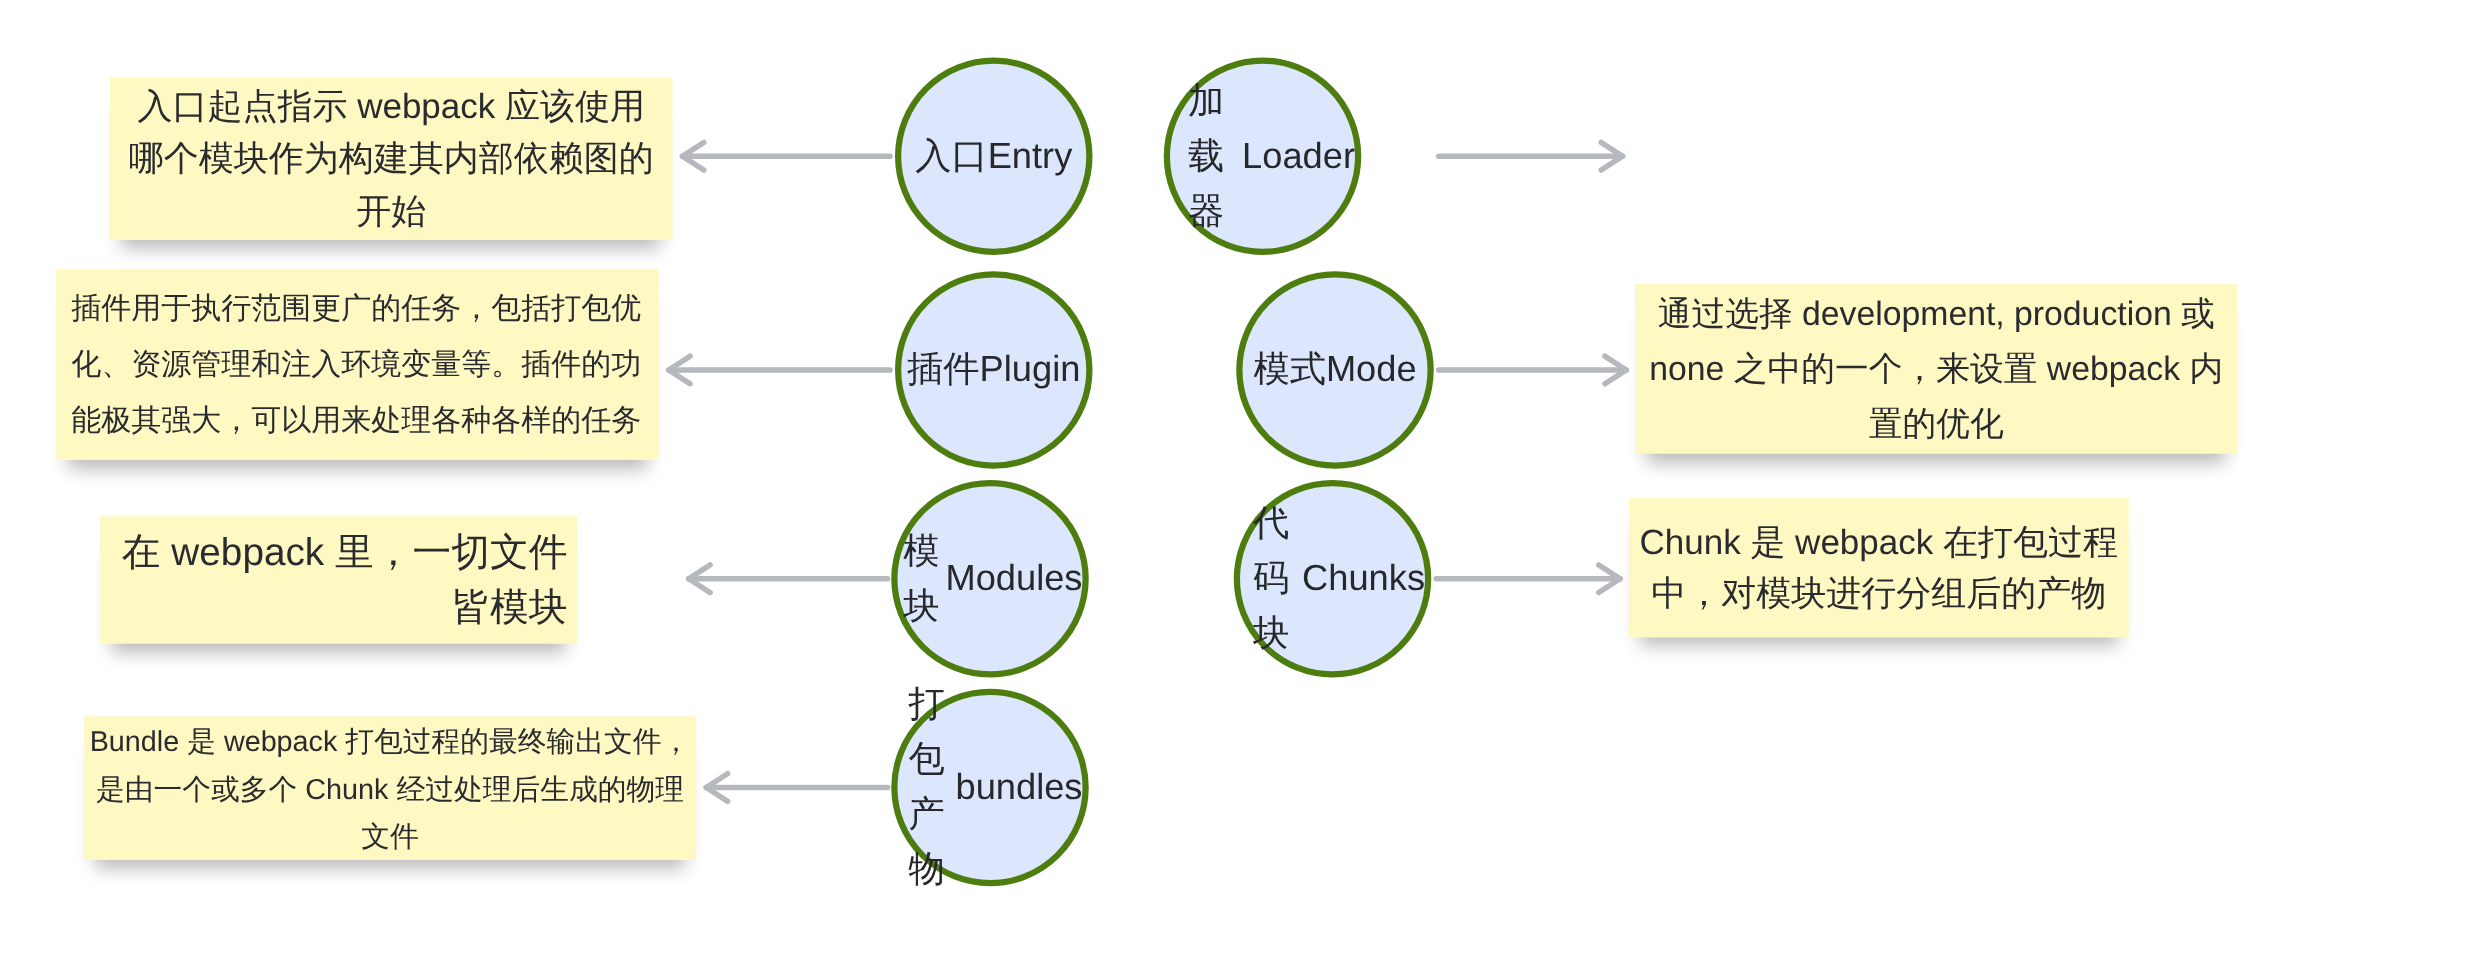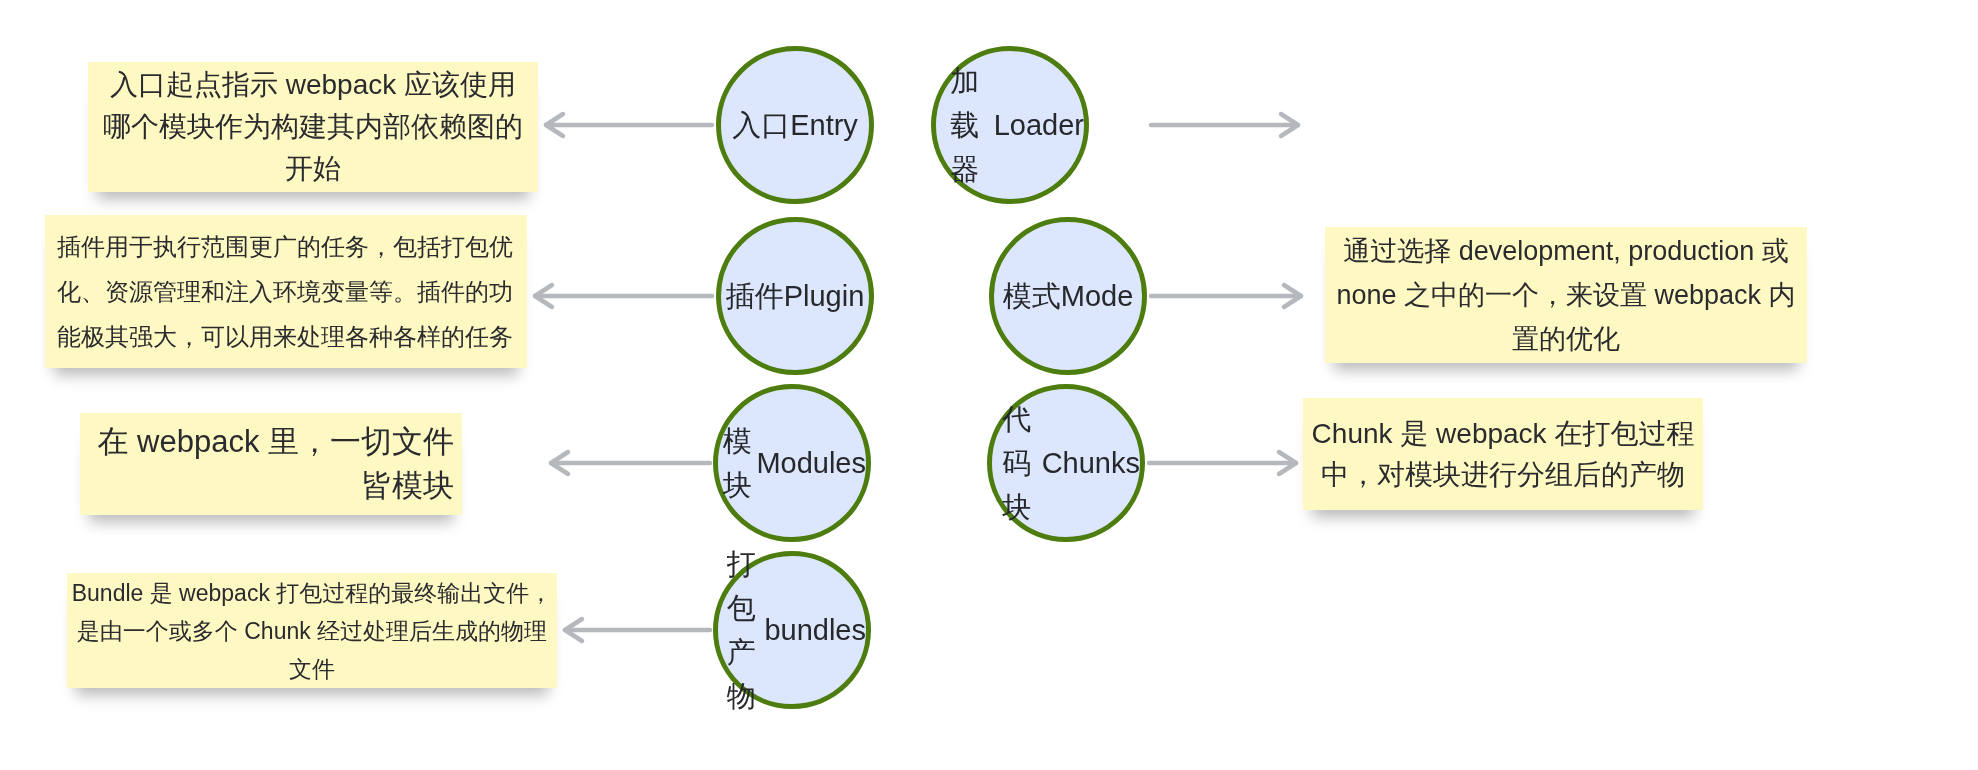--- a/index.html
+++ b/index.html
@@ -60,21 +60,21 @@
     color: #2a2b2e;
   }
   .note .note-text { width: 100%; }
 
   
   #n-entry   { left: 88px;  top: 62px;  width: 450px; height: 130px; font-size: 28px; line-height: 42px; text-align: center; padding: 0 10px; }
   #n-plugin  { left: 45px;  top: 215px; width: 482px; height: 153px; font-size: 24px; line-height: 45px; text-align: left;   padding: 12px 12px; }
   #n-modules { left: 80px;  top: 413px; width: 382px; height: 102px; font-size: 31px; line-height: 44px; text-align: right; padding: 0 8px; }
   #n-bundles { left: 67px;  top: 573px; width: 490px; height: 115px; font-size: 23px; line-height: 38px; text-align: center; padding: 0 0; }
   #n-loader  { left: 1305px; top: 52px;  width: 650px; height: 145px; font-size: 26px; line-height: 38px; text-align: center; padding: 0 4px; }
-  #n-mode    { left: 1308px; top: 227px; width: 482px; height: 136px; font-size: 27px; line-height: 44px; text-align: center; padding: 0 8px; margin-left: 17px; }
+  #n-mode    { left: 1308px; top: 227px; width: 482px; height: 136px; font-size: 27px; line-height: 44px; text-align: center; padding: 0 8px; }
   #n-chunks  { left: 1303px; top: 398px; width: 400px; height: 112px; font-size: 28px; line-height: 41px; text-align: center; padding: 0 8px; }
 
   
   #c-entry   { left: 716px; top: 46px; }
   #c-plugin  { left: 716px; top: 217px; }
   #c-modules { left: 713px; top: 384px; }
   #c-bundles { left: 713px; top: 551px; }
   #c-loader  { left: 931px; top: 46px; justify-content: flex-end; }
   #c-mode    { left: 989px; top: 217px; }
   #c-chunks  { left: 987px; top: 384px; }

